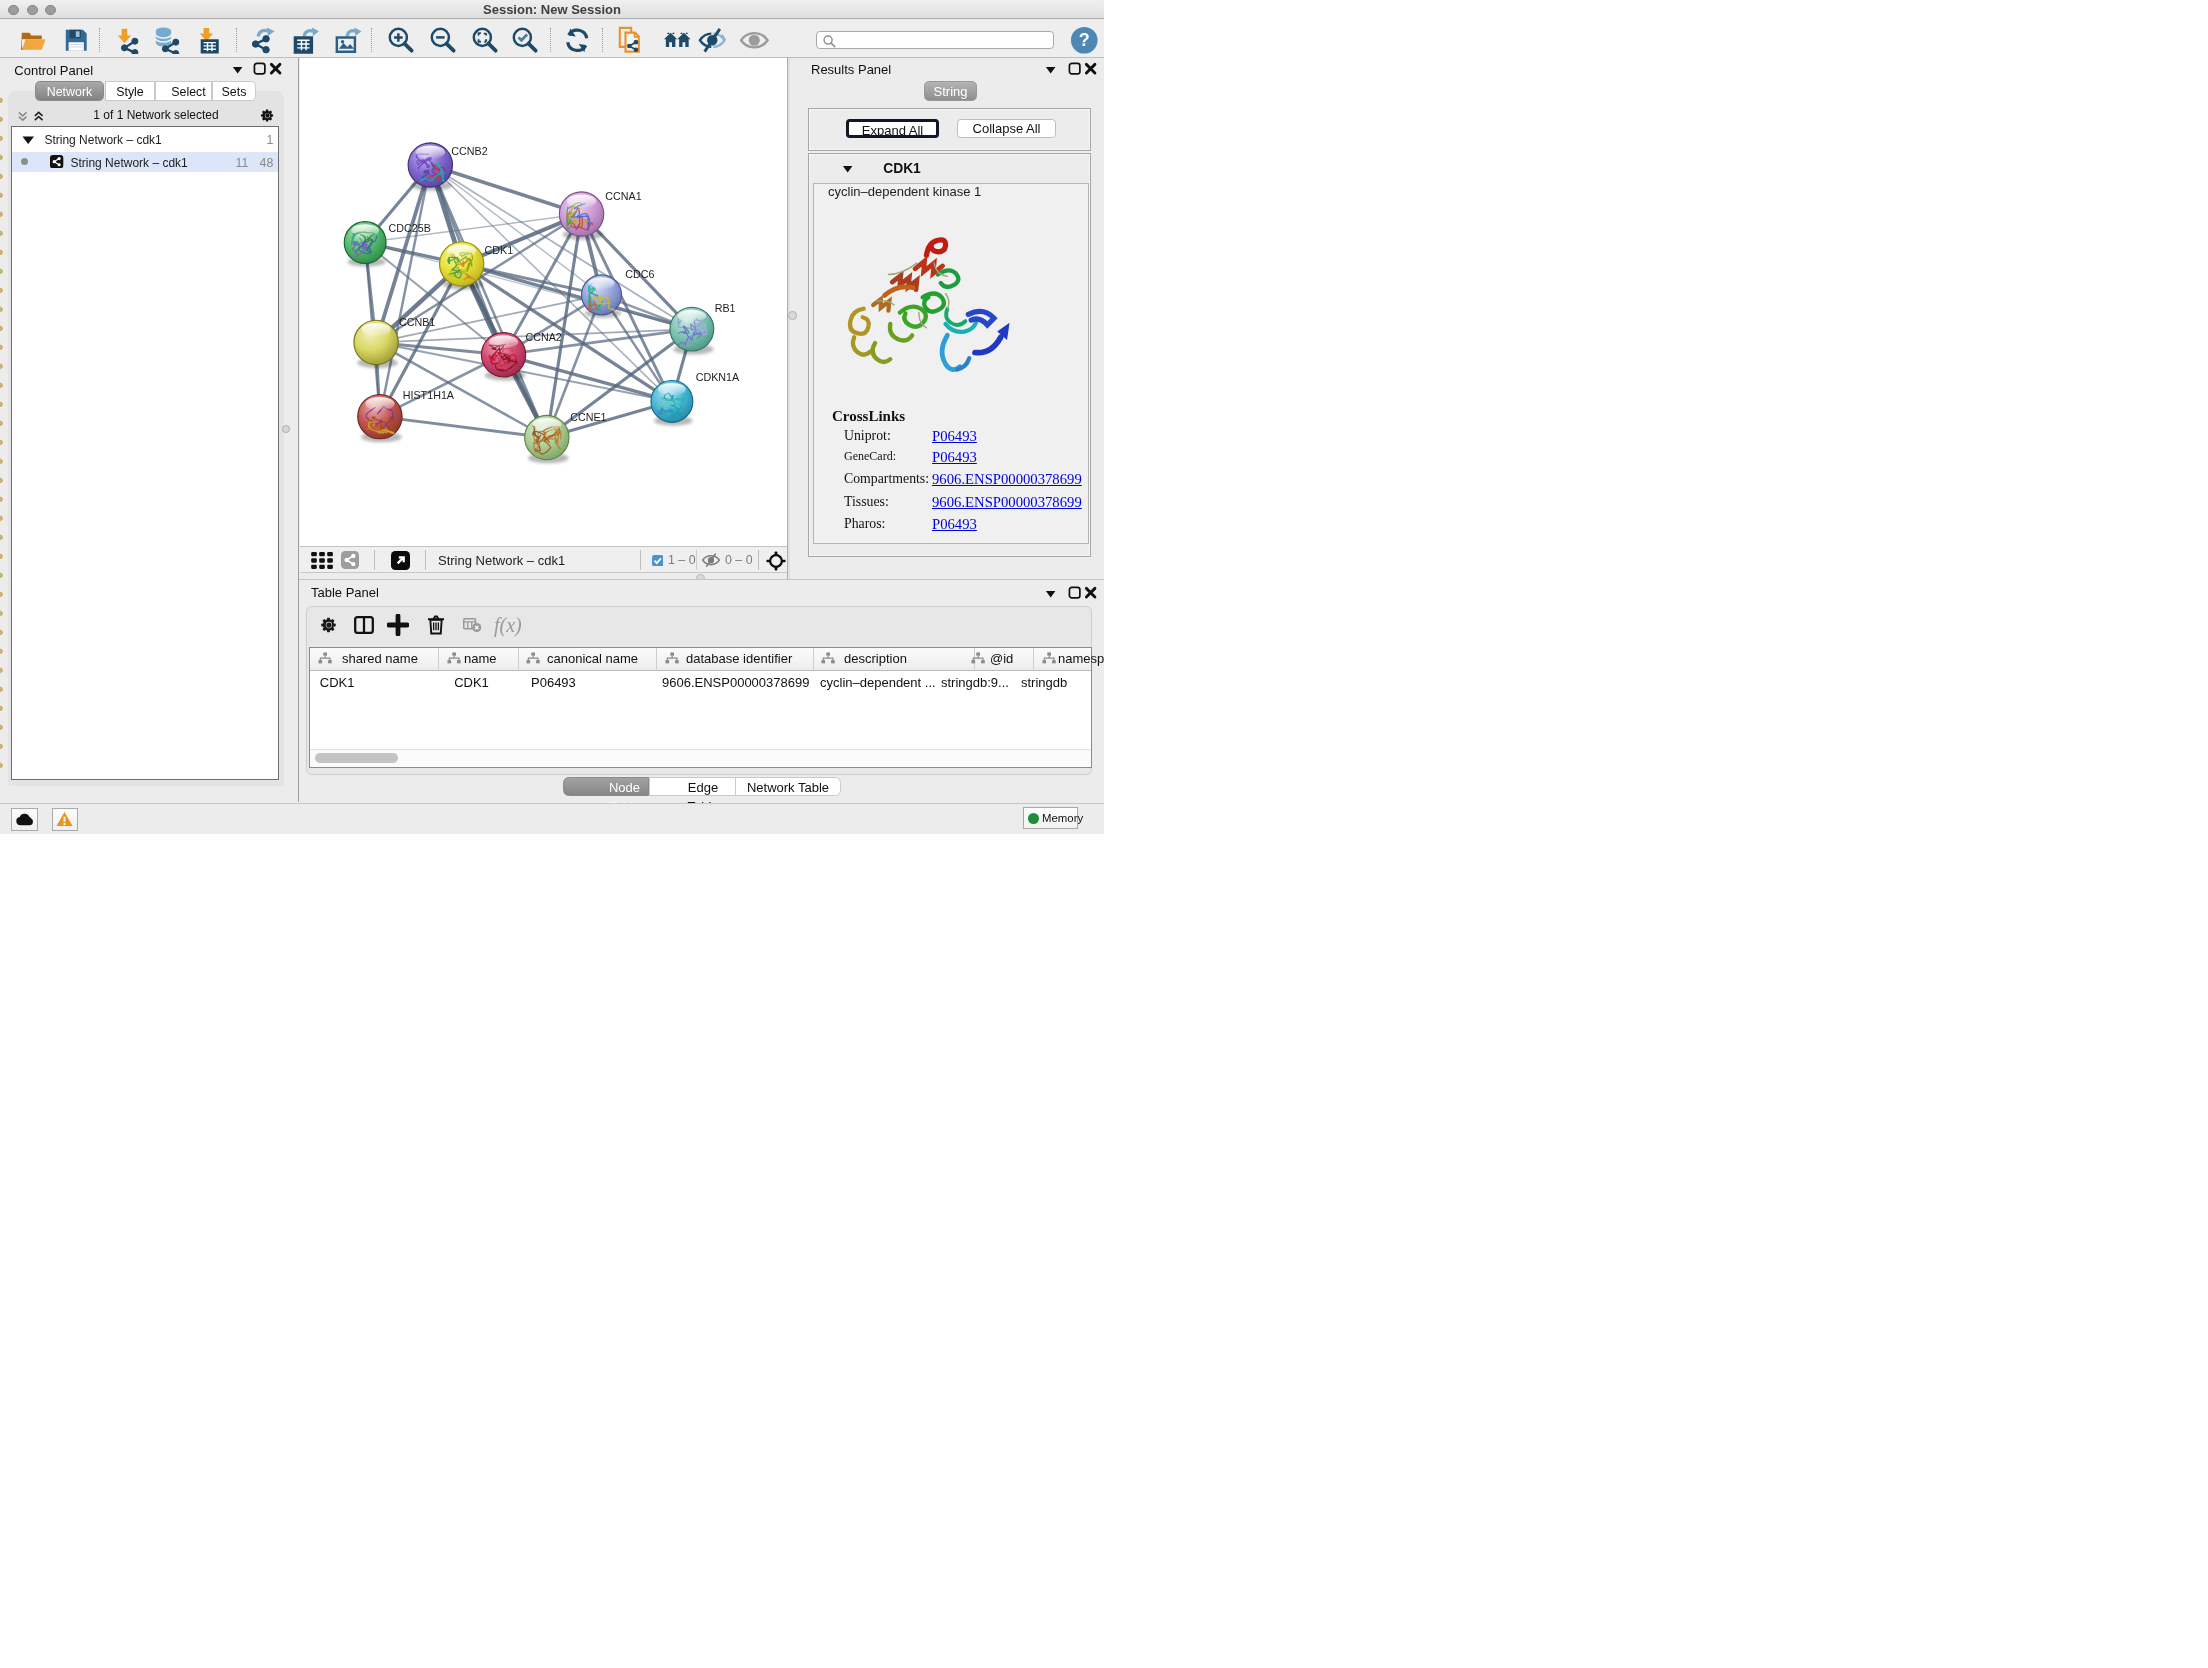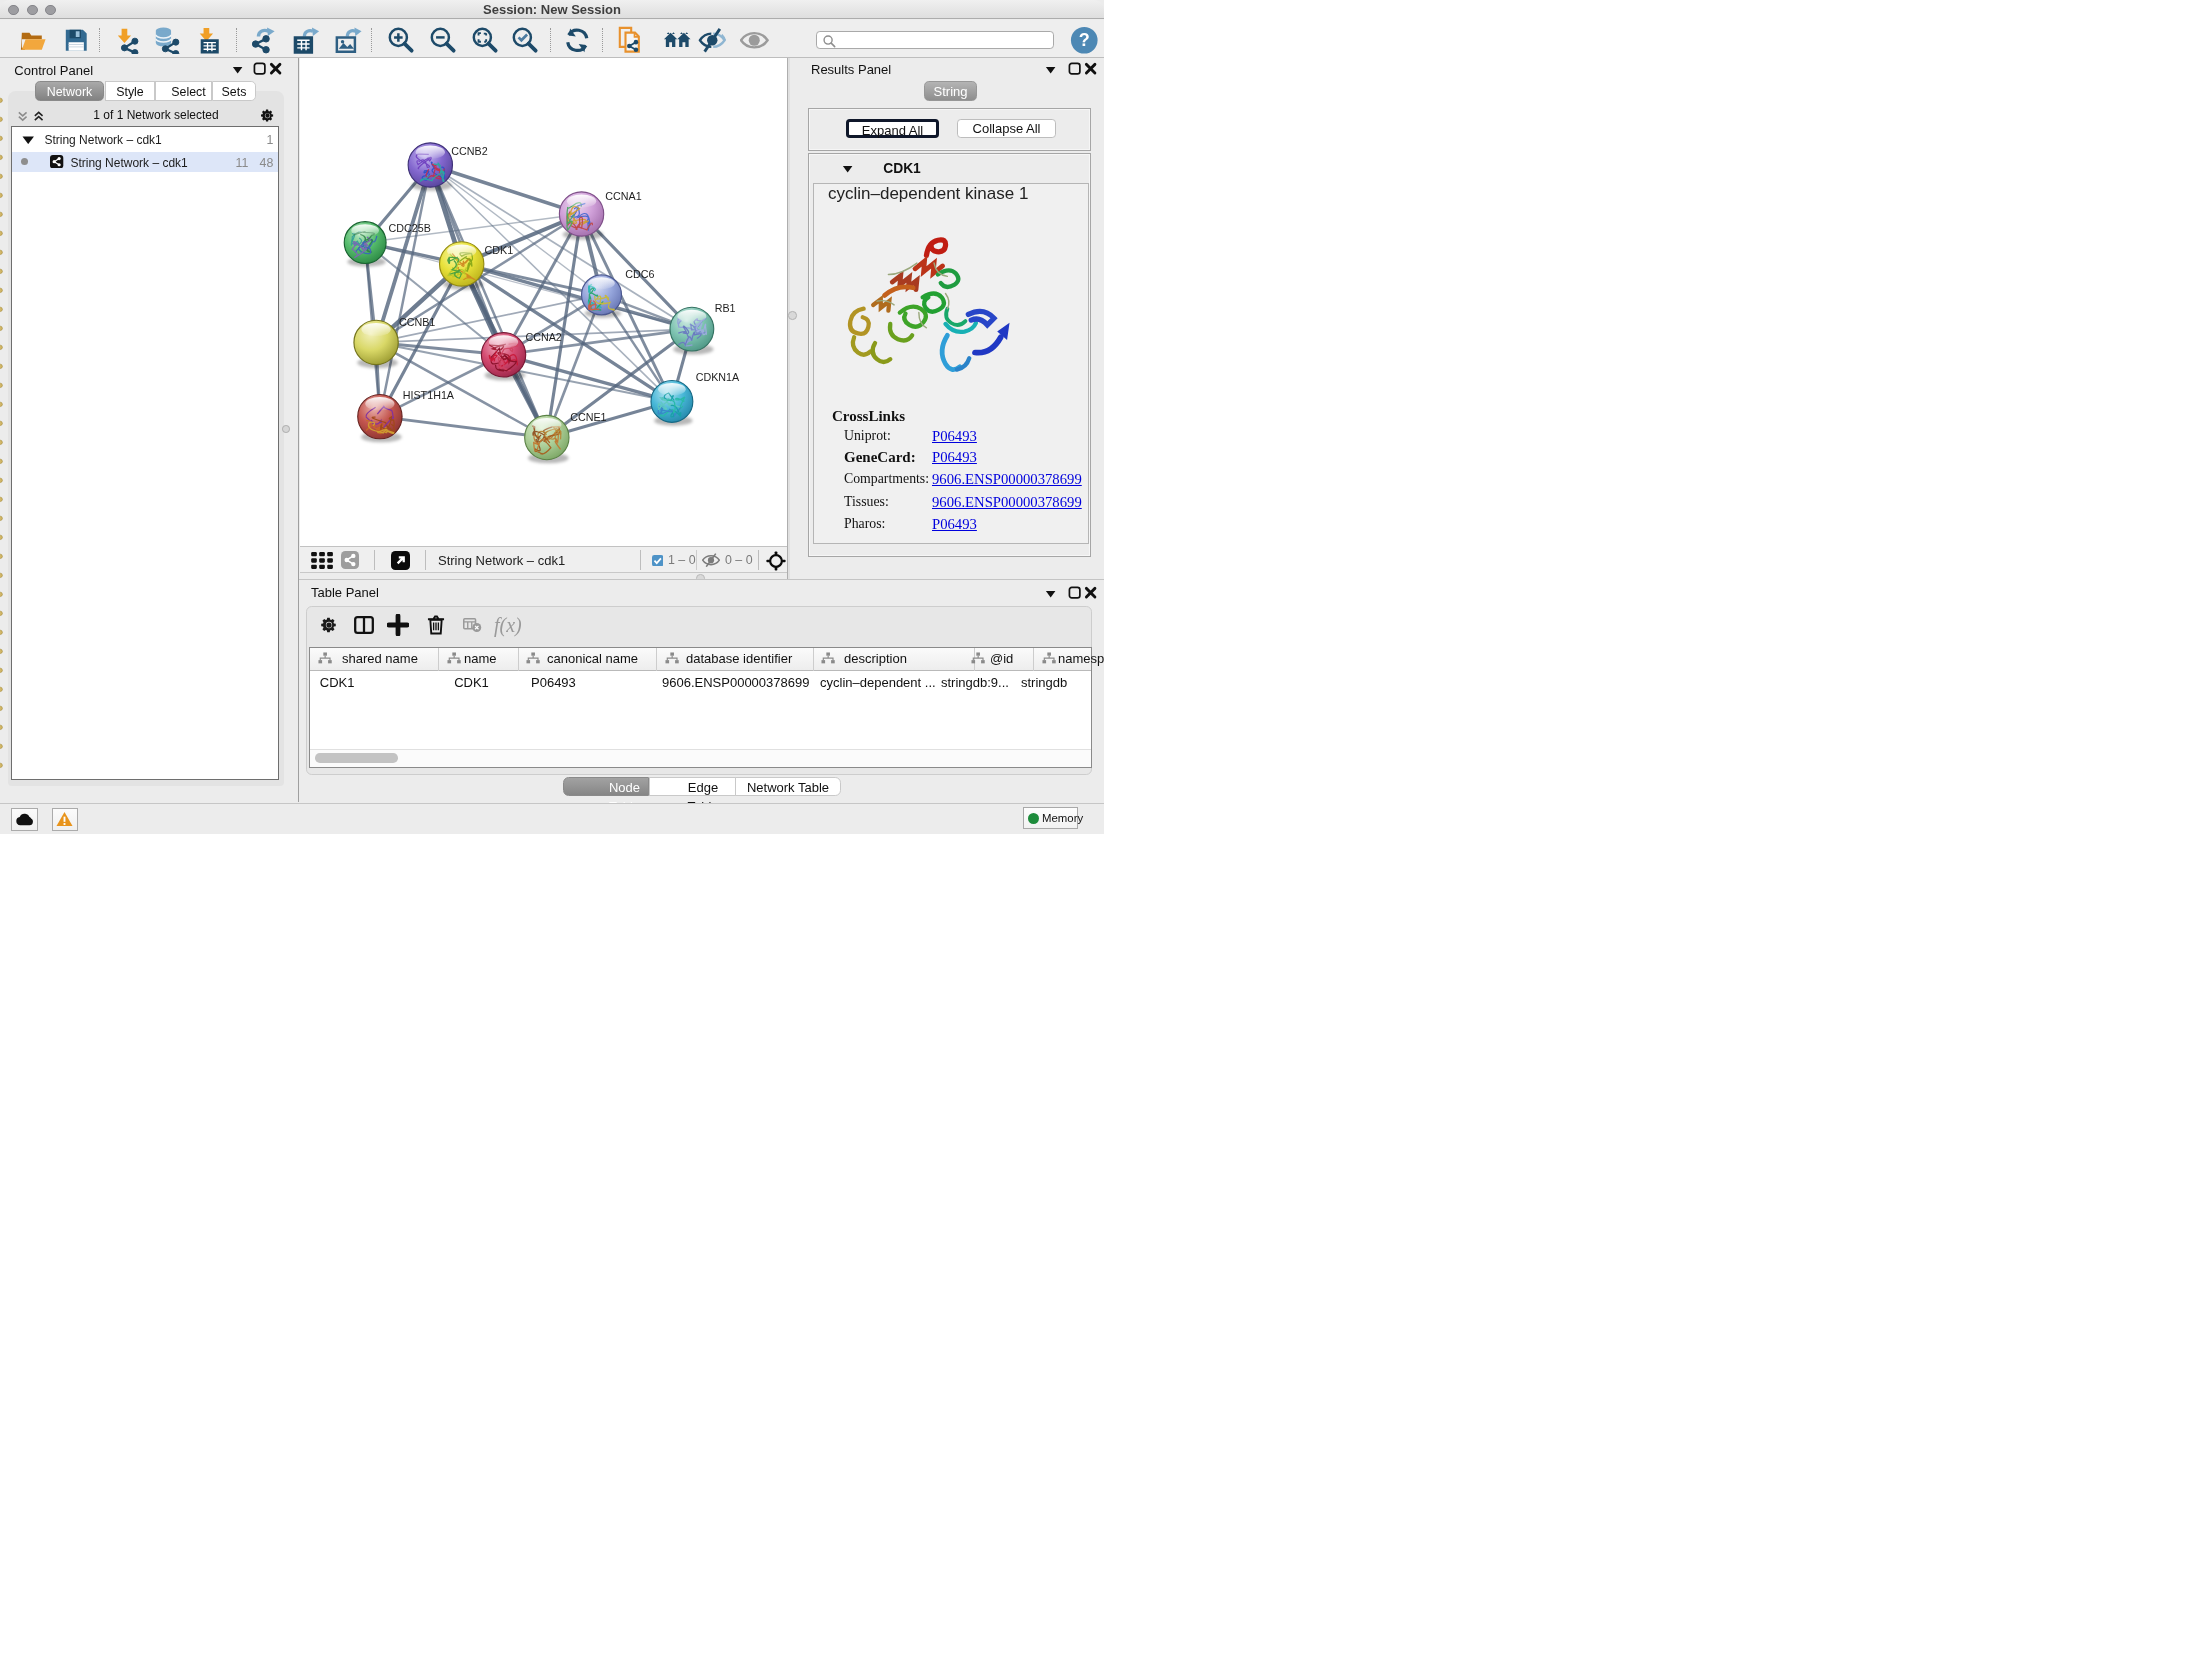--- a/index.html
+++ b/index.html
@@ -605,21 +605,21 @@
 <div class="abs" style="left:924px; top:81px; width:53px; height:20px; background:linear-gradient(#b4b4b4,#8e8e8e); border:1px solid #979797; border-radius:4.8px; color:#fff; font-size:13px; text-align:center; line-height:19px;">String</div>
 <div class="abs" style="left:808px; top:108px; width:283px; height:43px; border:1px solid #a6a6a6; background:#ececec; box-shadow:inset 0 0 0 1px #f6f6f6;"></div>
 <div class="abs" style="left:846px; top:119px; width:93px; height:19px; background:#fff; border:3px solid #0f172a; border-radius:3.8px; font-size:13px; text-align:center; line-height:18px; color:#111;">Expand All</div>
 <div class="abs" style="left:957px; top:119px; width:99px; height:19px; background:#fff; border:1px solid #bdbdbd; border-radius:3.8px; font-size:13px; text-align:center; line-height:18px; color:#111;">Collapse All</div>
 <div class="abs" style="left:808px; top:153px; width:283px; height:404px; border:1px solid #a6a6a6; background:#ececec; box-shadow:inset 0 0 0 1px #f6f6f6;"></div>
 <svg class="abs" style="left:841px; top:164px;" width="13.3" height="9.5" viewBox="0 0 14 10">
       <path d="M2 2 h10 l-5 7 z" fill="#111"></path>
     </svg>
 <div class="abs" style="left:864px; top:161px; width:76px; font-size:13.8px; font-weight:bold; text-align:center; color:#111;">CDK1</div>
 <div class="abs" style="left:813px; top:183px; width:276px; height:361px; background:#f0f0f0; border:1px solid #b5b5b5;"></div>
-<div class="abs" style="left:828px; top:184px; font-size:17px; color:#222;">cyclin–dependent kinase 1</div>
+<div class="abs" style="left:828px; top:184px; font-size:13px; color:#222;">cyclin–dependent kinase 1</div>
 <svg class="abs" style="left:835px; top:225px;" width="181" height="157" viewBox="0 0 190 165">
   <g fill="none" stroke-linecap="round">
     <path d="M96 32 q2 -14 12 -16 q9 -2 8 6 q-1 7 -9 6 q-7 -1 -6 -8" stroke="#c01d12" stroke-width="5.5"></path>
     <path d="M84 46 l10 -8 l-1 11 l11 -9 l-1 11 l10 -8" stroke="#bb3318" stroke-width="5"></path>
     <path d="M60 60 l9 -7 l-1 10 l10 -8 l-1 10 l9 -7 l-1 10" stroke="#a93b20" stroke-width="5"></path>
     <path d="M52 74 q14 -12 30 -8" stroke="#c4601c" stroke-width="5"></path>
     <path d="M40 84 l8 -6 l0 9 l9 -7 l-1 10" stroke="#b06c1e" stroke-width="4.5"></path>
     <path d="M30 88 q-12 2 -14 13 q-2 11 8 13 q9 2 11 -7 q2 -8 -6 -10" stroke="#b29424" stroke-width="4.5"></path>
     <path d="M20 118 q-4 10 4 16 q7 5 13 -1" stroke="#a29a20" stroke-width="4.5"></path>
     <path d="M42 124 q-6 10 2 17 q7 6 14 0" stroke="#8a9a1a" stroke-width="4.5"></path>
@@ -633,21 +633,21 @@
     <path d="M147 134 q17 2 27 -16" stroke="#2038c4" stroke-width="6"></path>
     <path d="M172 112 l10 -7 l-2 14 z" stroke="#2038c4" stroke-width="2" fill="#2038c4"></path>
     <path d="M118 116 q-10 16 -2 30 q6 10 15 3" stroke="#2f9ed8" stroke-width="5"></path>
     <path d="M128 152 q10 -2 13 -12" stroke="#2a83c9" stroke-width="4.5"></path>
     <path d="M86 40 q-16 12 -30 12 M104 40 q2 12 14 14 M88 92 q0 12 8 16 M62 84 q-8 -6 -18 -4 M116 72 q6 8 2 16" stroke="#9aa87c" stroke-width="1.5"></path>
   </g>
 </svg>
 <div class="abs" style="left:832px; top:408px; font-family:'Liberation Serif',serif; font-size:15px; font-weight:bold; color:#111;">CrossLinks</div>
 <div class="abs" style="left:844px; top:428px; font-family:'Liberation Serif',serif; font-size:13.8px; color:#111;">Uniprot:</div>
 <div class="abs" style="left:932px; top:428px; font-family:'Liberation Serif',serif; font-size:14.7px; color:#0000dd; text-decoration:underline;">P06493</div>
-<div class="abs" style="left:844px; top:449px; font-family:'Liberation Serif',serif; font-size:15px; color:#111;font-weight:bold;">GeneCard:</div>
+<div class="abs" style="left:844px; top:449px; font-family:'Liberation Serif',serif; font-size:12px; color:#111;">GeneCard:</div>
 <div class="abs" style="left:932px; top:449px; font-family:'Liberation Serif',serif; font-size:14.7px; color:#0000dd; text-decoration:underline;">P06493</div>
 <div class="abs" style="left:844px; top:471px; font-family:'Liberation Serif',serif; font-size:13.8px; color:#111;">Compartments:</div>
 <div class="abs" style="left:932px; top:471px; font-family:'Liberation Serif',serif; font-size:14.7px; color:#0000dd; text-decoration:underline;">9606.ENSP00000378699</div>
 <div class="abs" style="left:844px; top:494px; font-family:'Liberation Serif',serif; font-size:13.8px; color:#111;">Tissues:</div>
 <div class="abs" style="left:932px; top:494px; font-family:'Liberation Serif',serif; font-size:14.7px; color:#0000dd; text-decoration:underline;">9606.ENSP00000378699</div>
 <div class="abs" style="left:844px; top:516px; font-family:'Liberation Serif',serif; font-size:13.8px; color:#111;">Pharos:</div>
 <div class="abs" style="left:932px; top:516px; font-family:'Liberation Serif',serif; font-size:14.7px; color:#0000dd; text-decoration:underline;">P06493</div>
 <div class="abs" style="left:788px; top:311px; width:8.6px; height:8.6px; border-radius:50%; background:#d9d9d9; border:1px solid #b2b2b2;"></div>
 <div id="tablepanel"></div>
 <div class="abs" style="left:311px; top:585px; font-size:13px; color:#111;">Table Panel</div>

